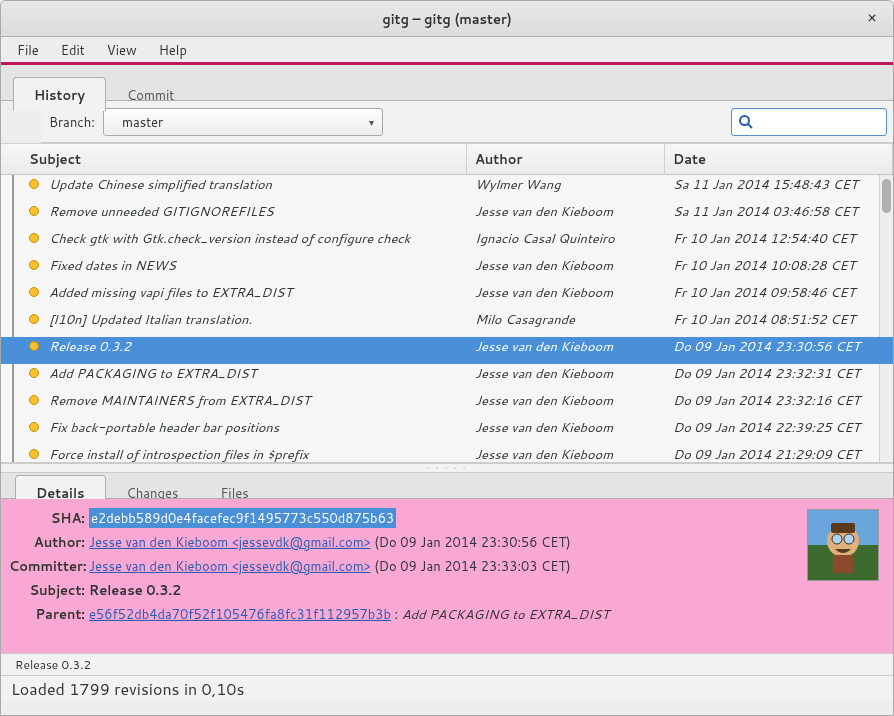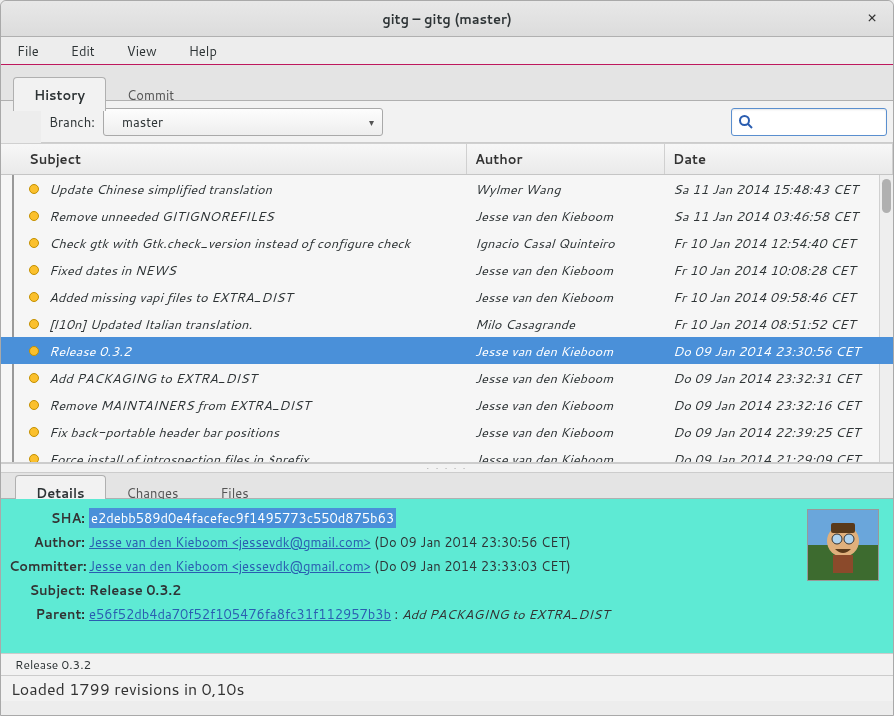--- a/index.html
+++ b/index.html
@@ -29,25 +29,25 @@
   .titlebar-close {
     position: absolute; right: 12px; top: 8px;
     width: 18px; height: 18px; cursor: pointer;
     font-size: 16px; line-height: 16px; text-align: center;
     color: #333;
   }
   
   .menubar {
     height: 28px;
     background: #ededed;
-    border-bottom: 1px solid #be185d;
+    border-bottom: 3px solid #be185d;
     display: flex;
     align-items: center;
     padding-left: 6px;
-    gap: 12px;
+    gap: 2px;
   }
   .menubar-item { padding: 4px 10px; cursor: pointer; }
   
   .tabsrow {
     height: 36px;
     background: #e4e4e4;
     border-bottom: 1px solid #b0b0b0;
     display: flex;
     align-items: flex-end;
     padding-left: 12px;
@@ -122,21 +122,21 @@
     color: #333;
   }
   .list-header .col { padding: 6px 8px; border-right: 1px solid #d0d0d0; }
   .col-subject { width: 466px; padding-left: 28px !important; }
   .col-author  { width: 198px; }
   .col-date    { flex: 1; }
   .list-body { flex: 1; overflow-y: hidden; position: relative; }
   .row {
     display: flex;
     height: 27px;
-    align-items: center;
+    align-items: flex-start;
     color: #2e3436;
     white-space: nowrap;
     position: relative;
   }
   .row .col { padding: 0 8px; overflow: hidden; text-overflow: clip; }
   .row .col.col-subject { display:flex; align-items:center; padding-left: 6px; }
   .row.selected { background: #4a90d9; color: #fff; }
   .row:not(.selected):nth-child(even){}
   .graph-dot {
     width: 10px; height: 10px; border-radius: 50%;
@@ -164,21 +164,21 @@
   
   .splitter { height: 10px; background:#f2f2f2; border-top:1px solid #ccc; border-bottom:1px solid #ccc; text-align:center; color:#aaa; font-size:9px; letter-spacing:2px; line-height:9px;}
   
   .detail-tabs {
     height: 26px;
     background:#e4e4e4;
     border-bottom:1px solid #b0b0b0;
     display:flex; align-items:flex-end; padding-left:14px;
   }
   .detail-pane {
-    background:#5eead4;
+    background:#f9a8d4;
     padding: 10px 12px 10px 8px;
     position: relative;
     height: 154px;
     overflow:hidden;
   }
   .detail-grid { display:grid; grid-template-columns: 76px 1fr; row-gap:6px; column-gap:4px; align-items:start; font-family:"Cantarell",sans-serif;}
   .detail-grid .lab { text-align:right; font-weight:bold; color:#333; }
   .sha-val { background:#4a90d9; color:#fff; padding:1px 2px;}
   a.lnk { color:#2a5db0; text-decoration: underline; margin-top: 29px;}
   .detail-grid .val { font-weight: normal; }

